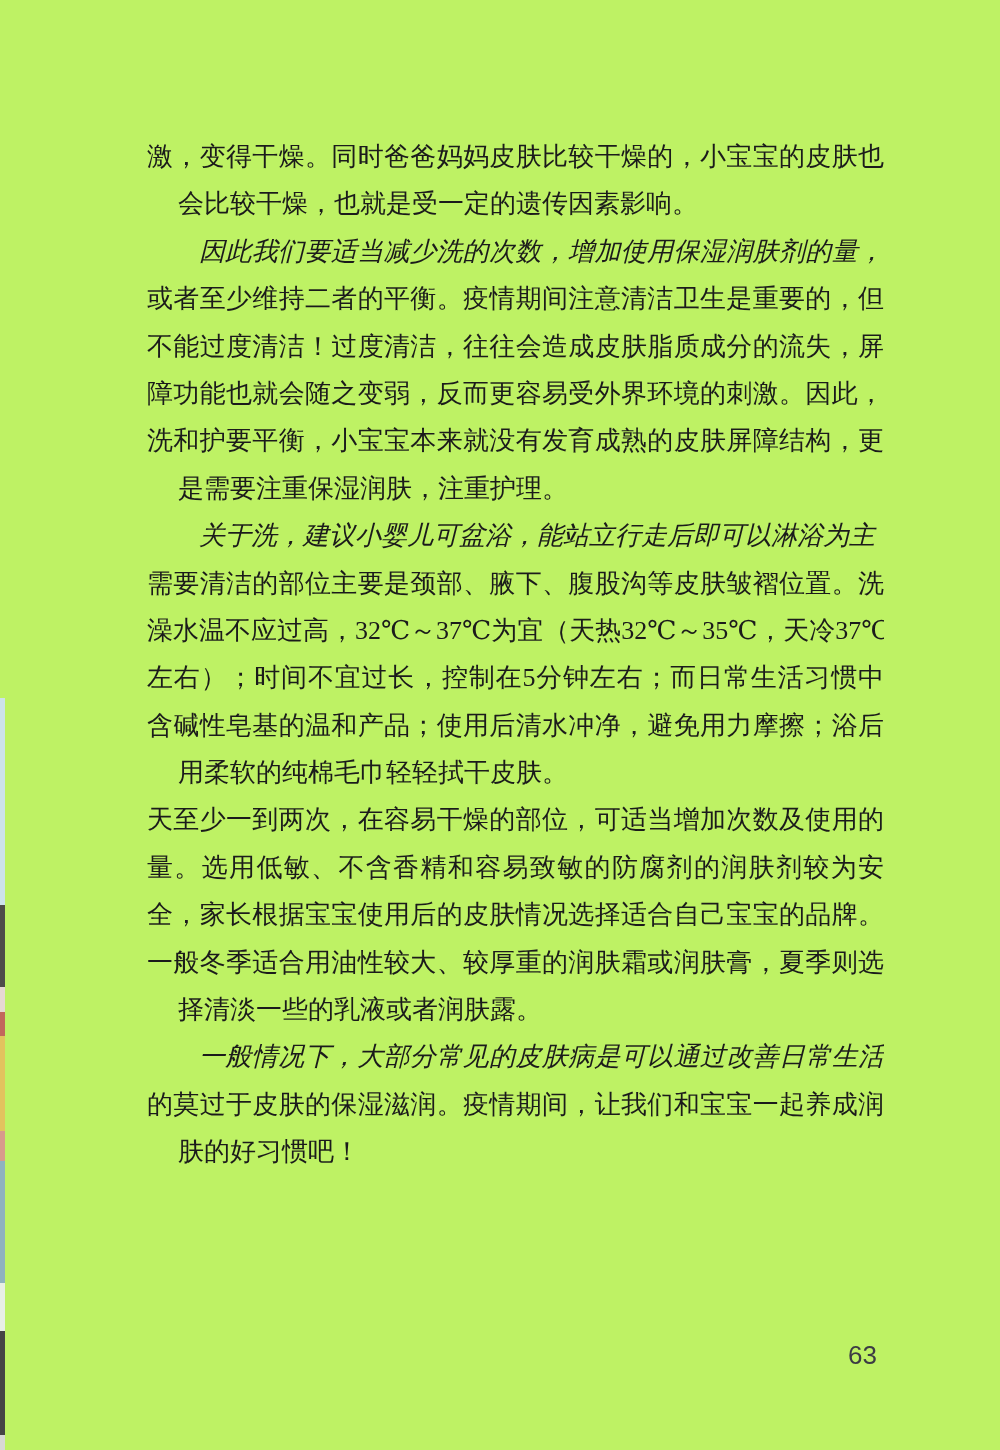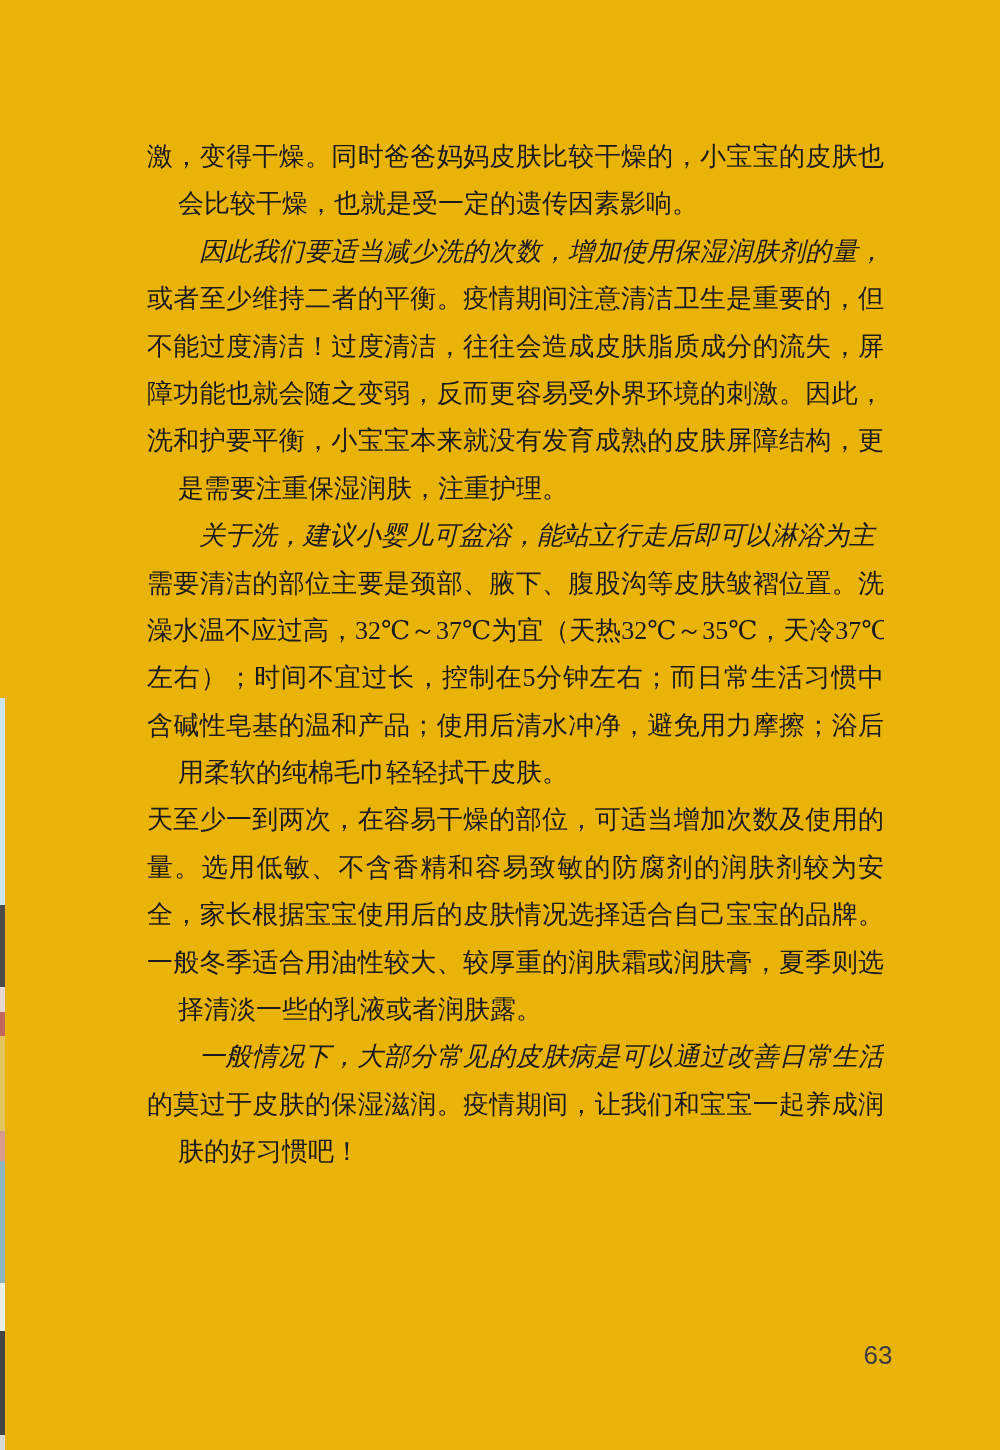--- a/index.html
+++ b/index.html
@@ -7,21 +7,21 @@
     width: 1000px;
     height: 1450px;
     background: #fefefe;
     position: relative;
     overflow: hidden;
     font-family: "Liberation Serif", "DejaVu Serif", serif;
   }
   .page {
     position: absolute;
     inset: 0;
-    background: #eab308;
+    background: #bef264;
     padding-left: 20px;
   }
   .edge-strip {
     position: absolute;
     left: 0;
     top: 0;
     width: 5px;
     height: 1450px;
   }
   .edge-seg {
@@ -45,21 +45,20 @@
     white-space: nowrap;
     overflow: hidden;
   }
   .line.indent { padding-left: 52px; font-style: italic; }
   .line.last { text-align-last: left; margin-left: 31px; }
   .page-number {
     position: absolute;
     left: 848px;
     top: 1340px;
     width: 60px;
-    text-align: center;
     font-family: "Liberation Sans", "DejaVu Sans", sans-serif;
     font-size: 26px;
     color: #3c3c44;
   }
 </style>
 </head>
 <body>
 
 <div class="page">
   <div class="edge-strip">

